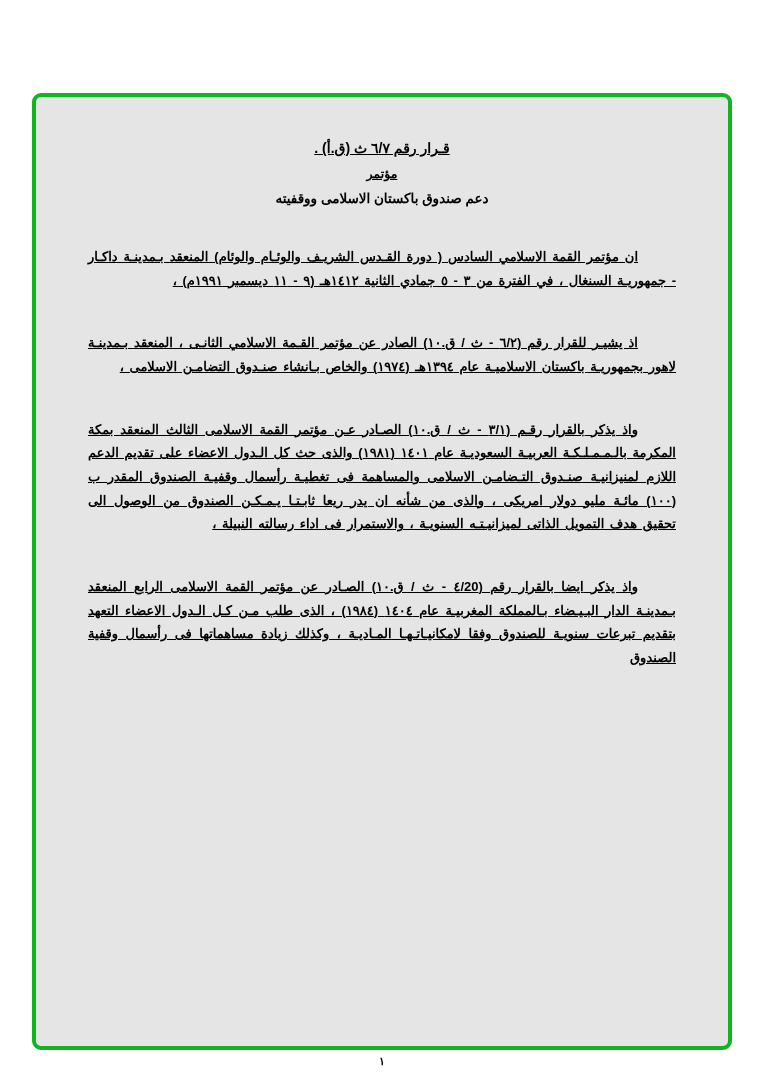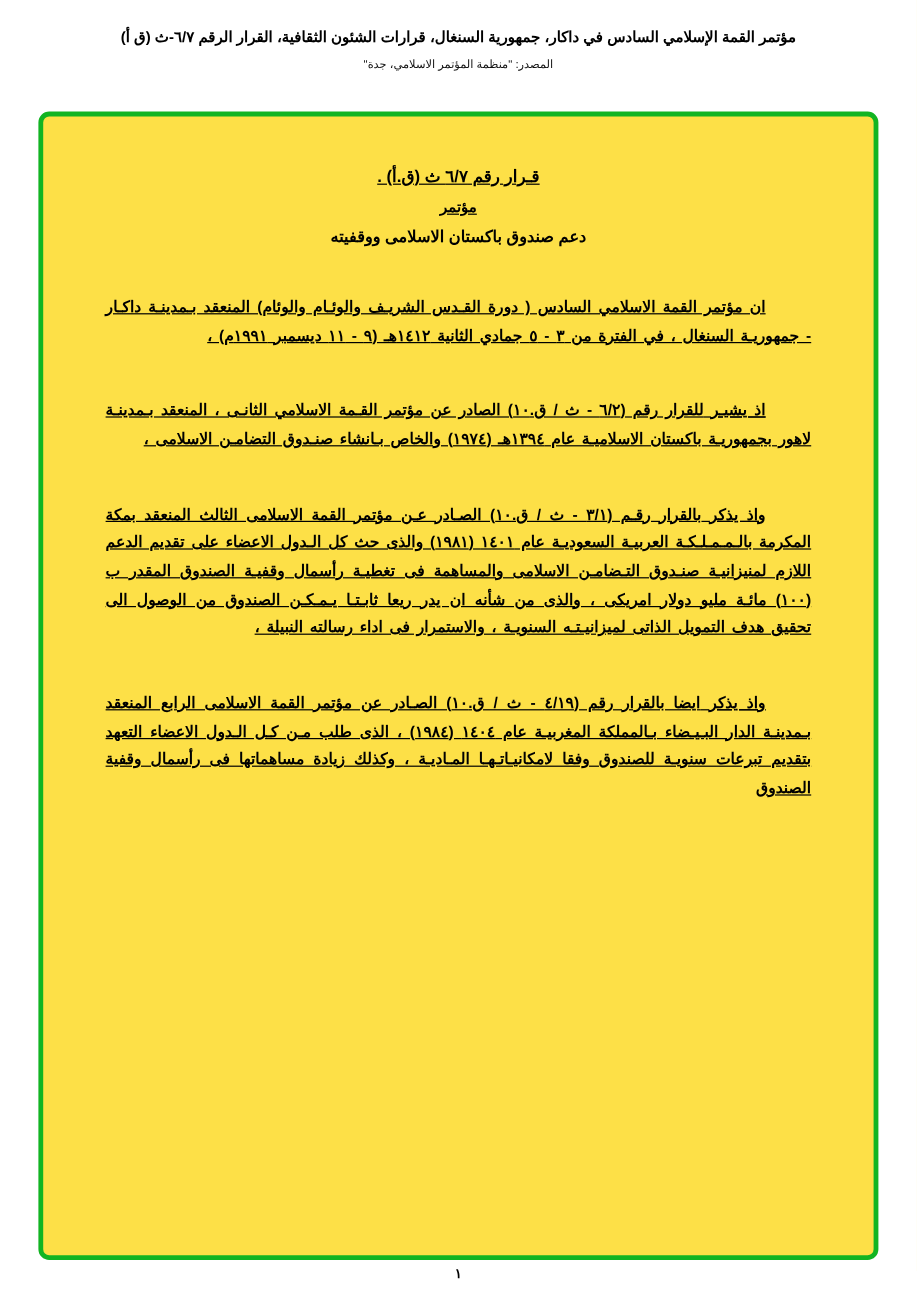--- a/index.html
+++ b/index.html
@@ -39,21 +39,21 @@
   }
   .frame {
     position: absolute;
     left: 32px;
     top: 93px;
     width: 700px;
     height: 957px;
     border: 4px solid #12b422;
     border-radius: 9px;
     box-sizing: border-box;
-    background: #fde047;
+    background: #e5e5e5;
   }
   .frame-inner {
     padding: 42px 52px 20px 52px;
     box-sizing: border-box;
     height: 100%;
   }
   .res-head {
     text-align: center;
   }
   .res-num {
@@ -102,24 +102,20 @@
     text-align: center;
     font-size: 11px;
     font-weight: bold;
   }
 </style>
 </head>
 <body>
 
 <div class="page">
 
-  <div class="doc-header">
-    <div class="title">مؤتمر القمة الإسلامي السادس في داكار، جمهورية السنغال، قرارات الشئون الثقافية، القرار الرقم ٦/٧-ث (ق أ)</div>
-    <div class="source">المصدر: "منظمة المؤتمر الاسلامي، جدة"</div>
-  </div>
 
   <div class="frame">
     <div class="frame-inner">
 
       <div class="res-head">
         <div class="res-num">قـرار رقم ٦/٧ ث (ق.أ) .</div>
         <div class="res-bishan">مؤتمر</div>
         <div class="res-subject">دعم صندوق باكستان الاسلامى ووقفيته</div>
       </div>
 
@@ -132,21 +128,21 @@
         <span>للقرار رقم (٦/٢ - ث / ق.١٠) الصادر عن مؤتمر القـمة الاسلامي الثانـى ، المنعقد بـمدينـة لاهور بجمهوريـة باكستان الاسلاميـة عام ١٣٩٤هـ (١٩٧٤) والخاص بـانشاء صنـدوق التضامـن الاسلامى ،</span>
       </div>
 
       <div class="body-block indented">
         <span class="lead-underline">واذ يذكر</span>
         <span>بالقرار رقـم (٣/١ - ث / ق.١٠) الصـادر عـن مؤتمر القمة الاسلامى الثالث المنعقد بمكة المكرمة بالـمـمـلـكـة العربيـة السعوديـة عام ١٤٠١ (١٩٨١) والذى حث كل الـدول الاعضاء على تقديم الدعم اللازم لمنيزانيـة صنـدوق التـضامـن الاسلامى والمساهمة فى تغطيـة رأسمال وقفيـة الصندوق المقدر ب (١٠٠) مائـة مليو دولار امريكى ، والذى من شأنه ان يدر ريعا ثابـتـا يـمـكـن الصندوق من الوصول الى تحقيق هدف التمويل الذاتى لميزانيـتـه السنويـة ، والاستمرار فى اداء رسالته النبيلة ،</span>
       </div>
 
       <div class="body-block indented">
         <span class="lead-underline">واذ يذكر</span>
-        <span>ايضا بالقرار رقم (٤/١٩ - ث / ق.١٠) الصـادر عن مؤتمر القمة الاسلامى الرابع المنعقد بـمدينـة الدار البـيـضاء بـالمملكة المغربيـة عام ١٤٠٤ (١٩٨٤) ، الذى طلب مـن كـل الـدول الاعضاء التعهد بتقديم تبرعات سنويـة للصندوق وفقا لامكانيـاتـهـا المـاديـة ، وكذلك زيادة مساهماتها فى رأسمال وقفية الصندوق</span>
+        <span>ايضا بالقرار رقم (٤/20 - ث / ق.١٠) الصـادر عن مؤتمر القمة الاسلامى الرابع المنعقد بـمدينـة الدار البـيـضاء بـالمملكة المغربيـة عام ١٤٠٤ (١٩٨٤) ، الذى طلب مـن كـل الـدول الاعضاء التعهد بتقديم تبرعات سنويـة للصندوق وفقا لامكانيـاتـهـا المـاديـة ، وكذلك زيادة مساهماتها فى رأسمال وقفية الصندوق</span>
       </div>
 
     </div>
   </div>
 
   <div class="page-number">١</div>
 
 </div>
 
 </body></html>

